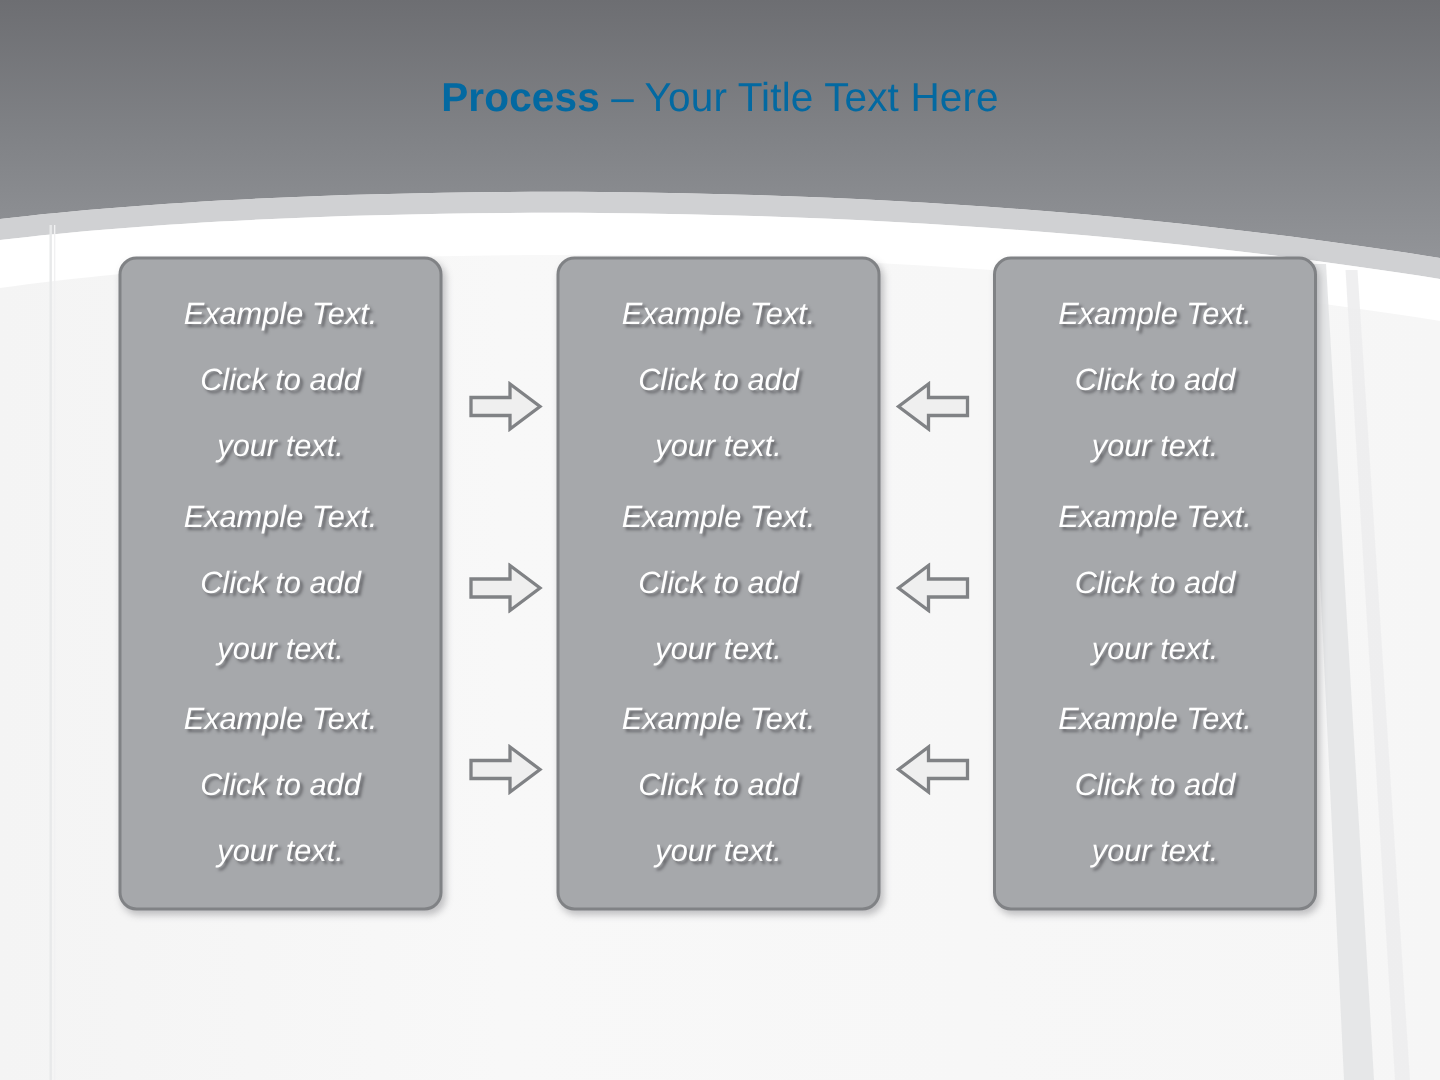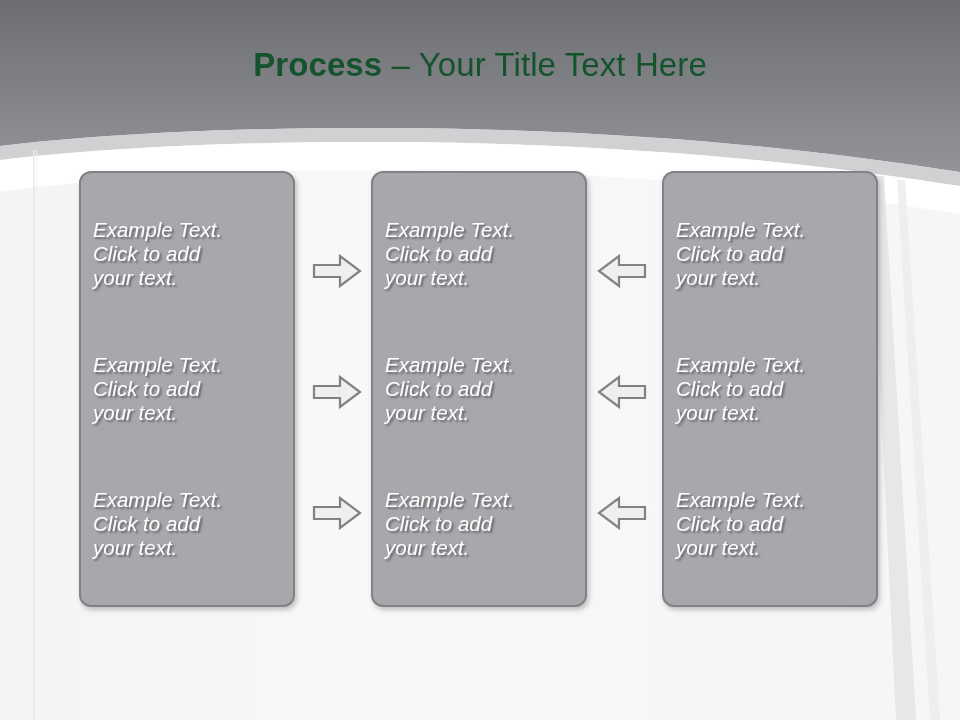--- a/index.html
+++ b/index.html
@@ -29,23 +29,23 @@
     position: absolute;
     left: 0;
     top: 44px;
     width: 960px;
     text-align: center;
     z-index: 5;
     pointer-events: none;
   }
   .title-text {
     display: inline-block;
-    font-size: 33px;
+    font-size: 27px;
     line-height: 42px;
-    color: #14532d;
+    color: #0369a1;
     letter-spacing: 0.1px;
     white-space: nowrap;
   }
   .title-strong { font-weight: bold; }
   .title-rest   { font-weight: normal; }
 
   
   .col-box {
     position: absolute;
     box-sizing: border-box;
@@ -59,25 +59,25 @@
     justify-content: space-around;
     align-items: center;
     padding: 14px 12px;
   }
   .col-1 { left: 79px;  top: 171px; width: 216px; height: 436px; }
   .col-2 { left: 371px; top: 171px; width: 216px; height: 436px; }
   .col-3 { left: 662px; top: 171px; width: 216px; height: 436px; }
 
   .box-text {
     width: 100%;
-    text-align: left;
+    text-align: center;
     color: #ffffff;
     font-style: italic;
     font-size: 20.5px;
-    line-height: 24px;
+    line-height: 44px;
     text-shadow: 2px 2px 2px rgba(60,60,65,0.60);
     white-space: pre-line;
   }
 
   
   .arrow {
     position: absolute;
     width: 50px;
     height: 34px;
     z-index: 4;

